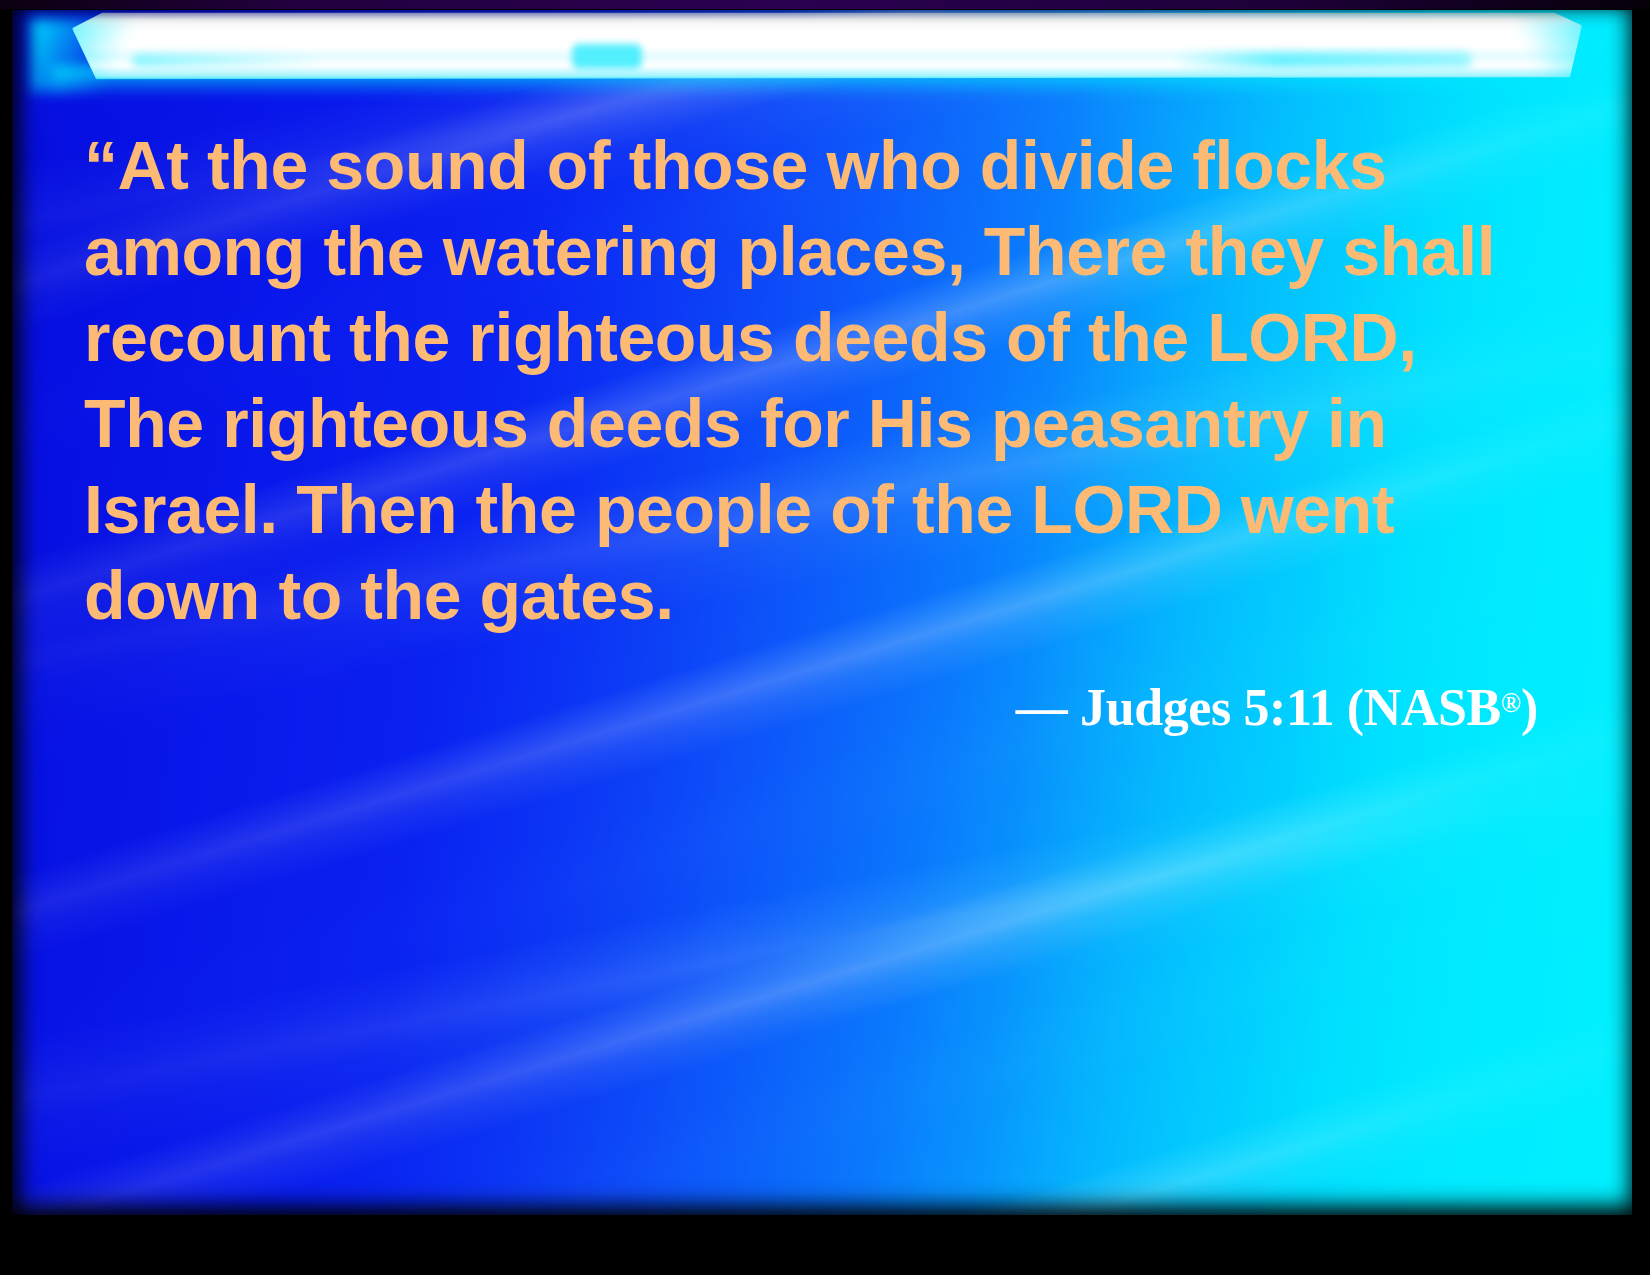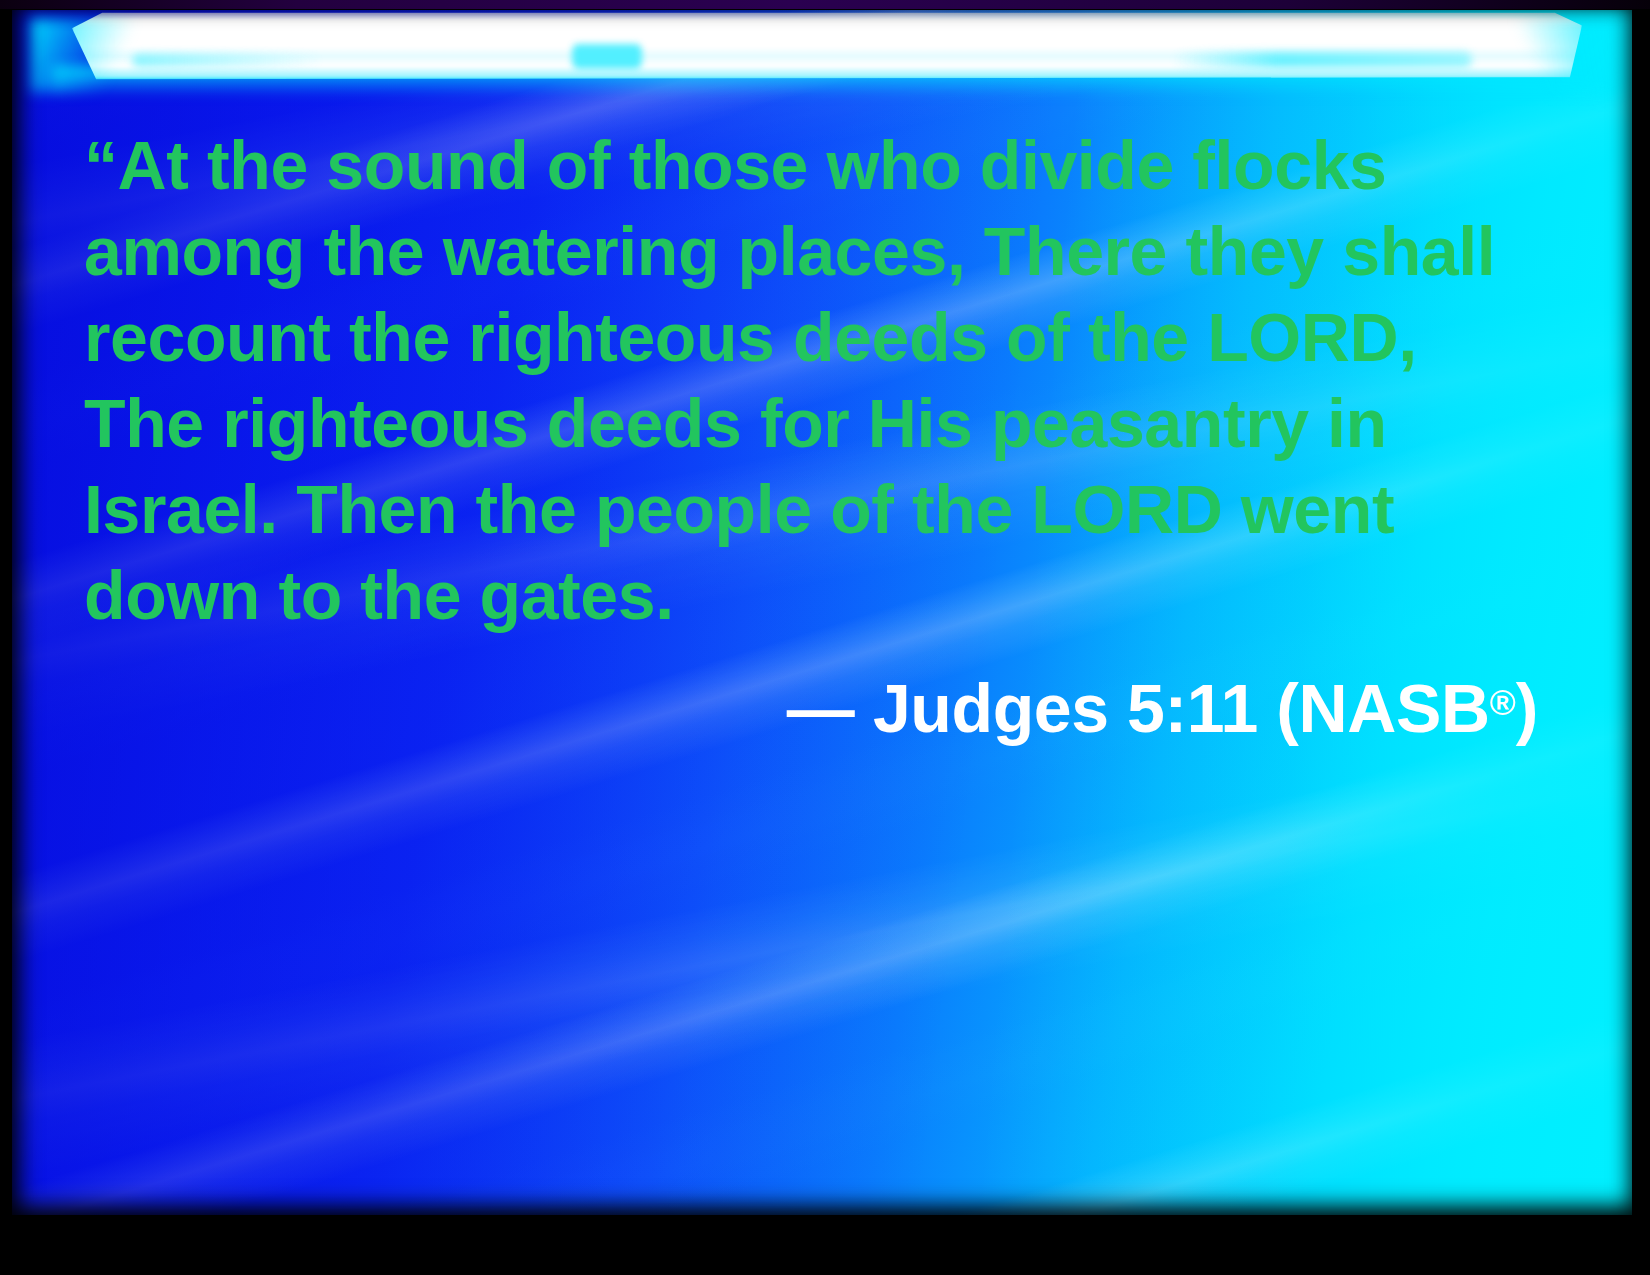--- a/index.html
+++ b/index.html
@@ -223,37 +223,37 @@
   #verse-block {
     position: absolute;
     left: 72px;
     top: 112px;
     width: 1460px;
     z-index: 6;
   }
 
   #verse-text {
     margin: 0;
-    color: #22c55e;
+    color: #fdba74;
     font-family: "Liberation Sans Narrow", "Liberation Sans", "DejaVu Sans", sans-serif;
     font-weight: bold;
     font-size: 68px;
     line-height: 86px;
     letter-spacing: -0.4px;
     text-align: left;
     white-space: pre-wrap;
   }
 
   #attribution {
     margin: 0;
     padding-top: 22px;
     color: #FFFFFF;
-    font-family: Liberation Sans, sans-serif;
+    font-family: Liberation Serif, serif;
     font-weight: bold;
-    font-size: 68px;
+    font-size: 52px;
     line-height: 86px;
     letter-spacing: -0.4px;
     text-align: right;
     padding-right: 6px;
     white-space: nowrap;
   }
 
   #attribution .reg {
     font-size: 0.52em;
     vertical-align: 0.48em;

